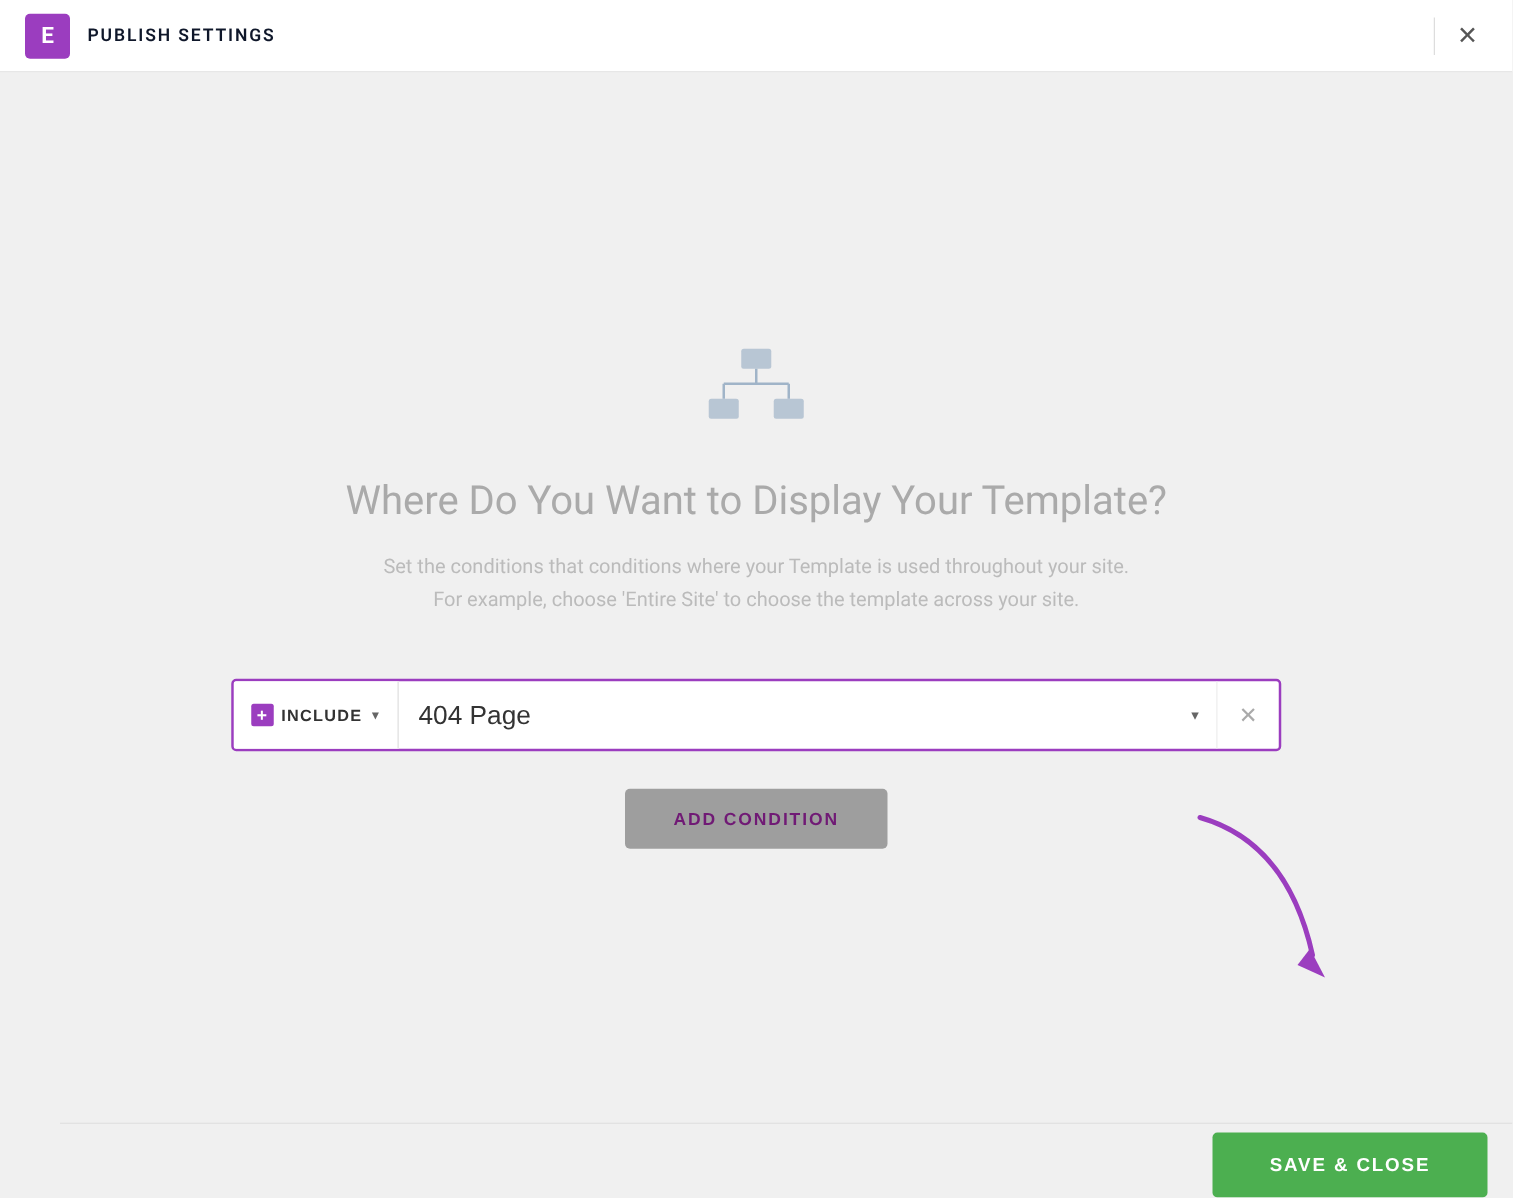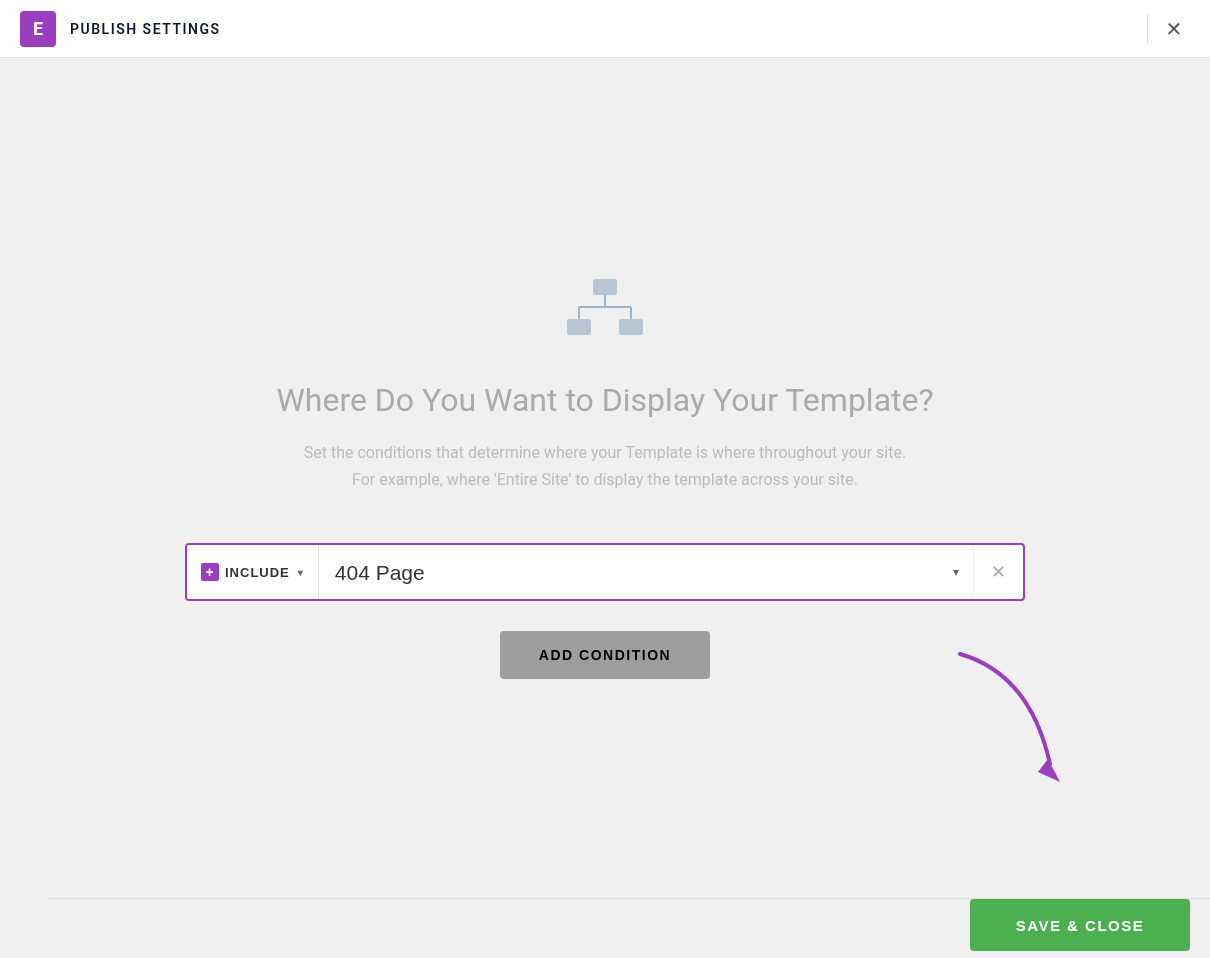--- a/index.html
+++ b/index.html
@@ -203,21 +203,21 @@
       background: none;
       cursor: pointer;
       color: #aaa;
       font-size: 18px;
       border-left: 1px solid #eee;
     }
 
     
     .add-condition-btn {
       background: #9e9e9e;
-      color: #000000;
+      color: #701a75;
       border: none;
       border-radius: 4px;
       padding: 16px 32px;
       font-size: 14px;
       font-weight: 700;
       letter-spacing: 1.5px;
       text-transform: uppercase;
       cursor: pointer;
       width: 210px;
     }
@@ -232,21 +232,21 @@
     .arrow-annotation svg {
       width: 180px;
       height: 180px;
     }
 
     
     .footer {
       height: 60px;
       background: #f0f0f0;
       display: flex;
-      align-items: flex-start;
+      align-items: flex-end;
       justify-content: flex-end;
       padding: 0 20px;
       border-top: 1px solid #ddd;
       margin-left: 48px;
     }
 
     .save-close-btn {
       background: #4caf50;
       color: white;
       border: none;
@@ -296,22 +296,22 @@
 
       <rect x="2" y="42" width="24" height="16" rx="2" fill="#a0b4c8" opacity="0.7"></rect>
 
       <rect x="54" y="42" width="24" height="16" rx="2" fill="#a0b4c8" opacity="0.7"></rect>
     </svg>
   </div>
 
   <h1 class="main-heading">Where Do You Want to Display Your Template?</h1>
 
   <p class="main-subtitle">
-    <span>Set the conditions that determine where your Template is where throughout your site.</span><br>
-    <span>For example, where 'Entire Site' to display the template across your site.</span>
+    <span>Set the conditions that conditions where your Template is used throughout your site.</span><br>
+    <span>For example, choose 'Entire Site' to choose the template across your site.</span>
   </p>
 
   <div class="condition-row">
     <button class="include-btn">
       <span class="include-plus">+</span>
       <span>INCLUDE</span>
       <span class="include-chevron">▾</span>
     </button>
     <div class="condition-select-wrapper">
       <select class="condition-select">

